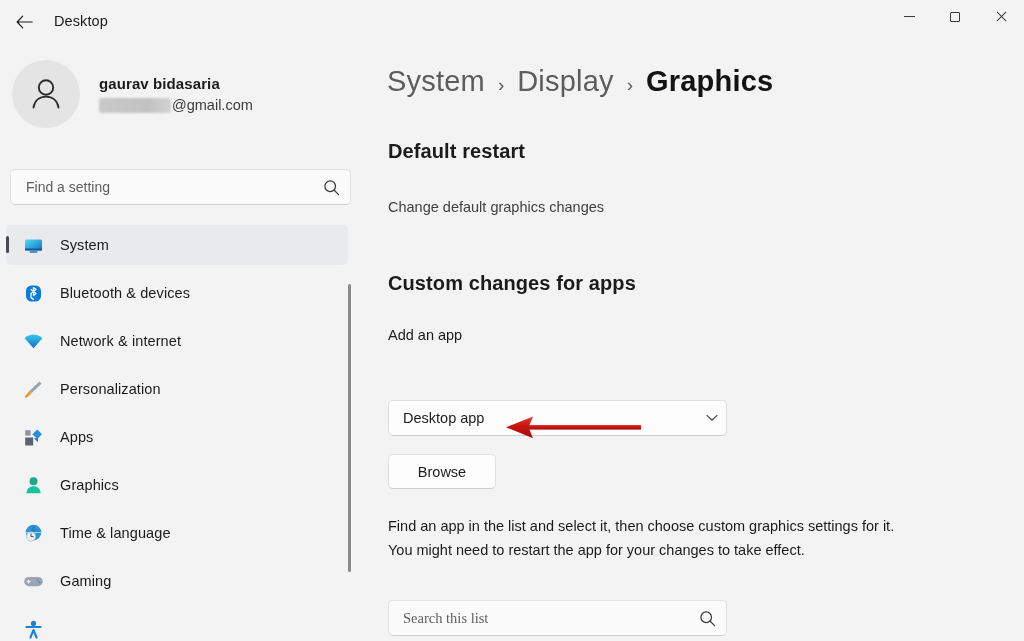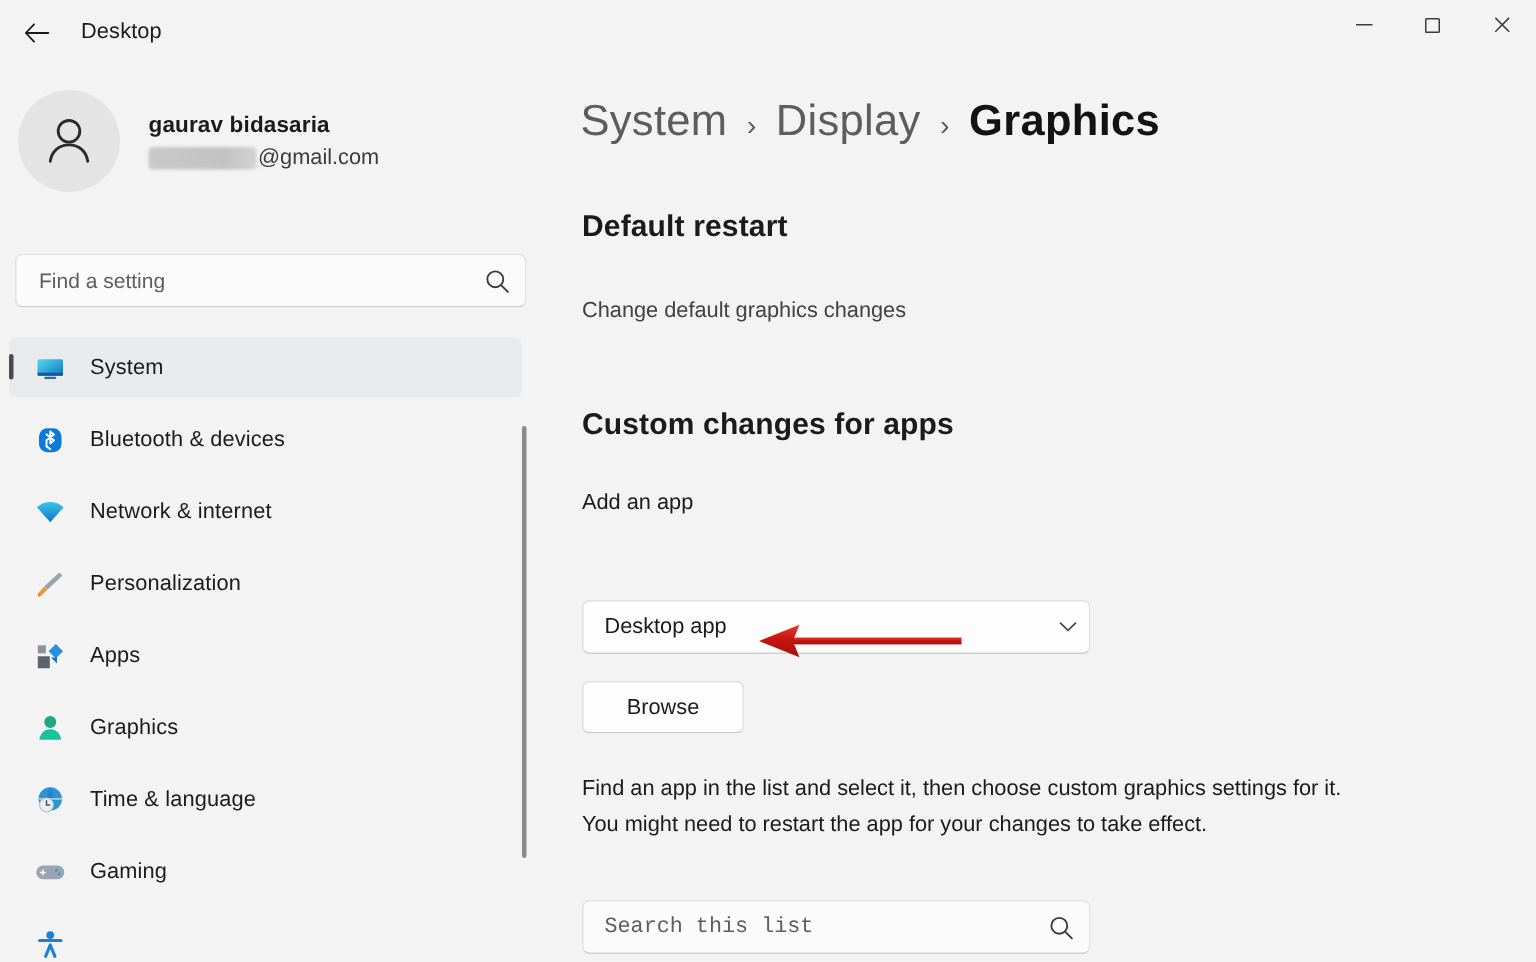--- a/index.html
+++ b/index.html
@@ -131,21 +131,21 @@
     font-size: 14.5px; line-height: 24px; color: #1b1b1b;
   }
 
   .listsearch {
     position: absolute; left: 32px; top: 556px; width: 339px; height: 36px;
     background: #fbfbfb; border: 1px solid #e2e2e2; border-bottom-color: #cfcfcf;
     border-radius: 5px; display: flex; align-items: center; padding: 0 10px 0 14px;
   }
   .listsearch input {
     flex: 1; border: 0; outline: 0; background: transparent;
-    font-family: Liberation Mono, monospace; font-size: 14.5px; color: #1b1b1b;
+    font-family: Liberation Serif, serif; font-size: 14.5px; color: #1b1b1b;
   }
   .listsearch input::placeholder { color: #5e5e5e; }
 
   
   .arrow { position: absolute; left: 500px; top: 412px; pointer-events: none; }
 </style>
 </head>
 <body>
 
 <div id="app">

